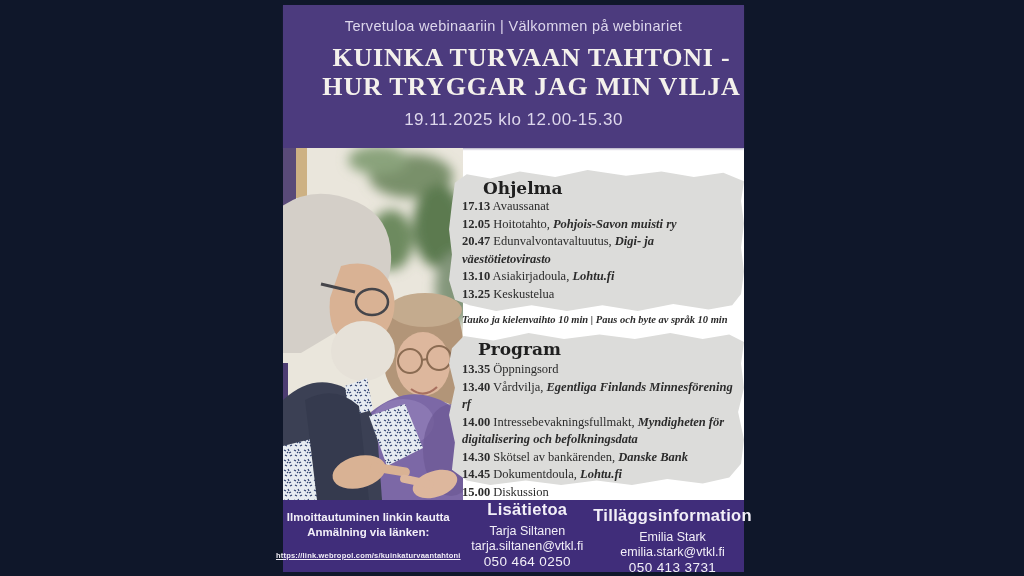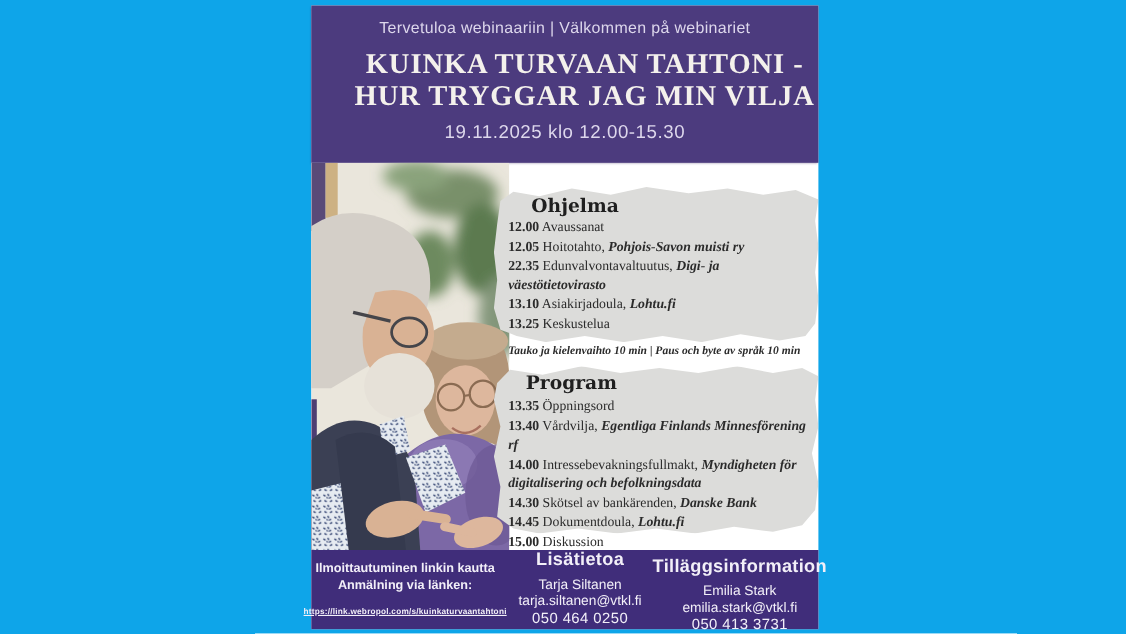--- a/index.html
+++ b/index.html
@@ -1,16 +1,16 @@
 <!DOCTYPE html>
 <html><head>
 <meta charset="utf-8">
 <style>
   html,body{margin:0;padding:0;background:#ffffff;}
-  .canvas{position:relative;width:1024px;height:576px;background:#0ea5e9;overflow:hidden;
+  .canvas{position:relative;width:1024px;height:576px;background:#0f172a;overflow:hidden;
           font-family:"Liberation Sans",sans-serif;}
   .flyer{position:absolute;left:283px;top:5px;width:461px;height:567px;background:#ffffff;}
 
   
   .header{position:absolute;left:0;top:0;width:461px;height:143px;background:#4c3b7e;
           text-align:center;box-shadow:0 1px 2px rgba(60,45,100,.45);}
   .welcome{padding-top:13px;font-size:14.5px;font-weight:500;color:#ddd7ec;letter-spacing:.3px;}
   .title{margin-top:9px;font-family:"Liberation Serif",serif;font-weight:600;font-size:26px;
          line-height:29px;color:#f4f1ec;letter-spacing:.8px;padding-left:36px;}
   .date{margin-top:9px;font-size:17px;font-weight:500;color:#ddd7ec;letter-spacing:.5px;}
@@ -126,25 +126,25 @@
         <rect x="118" y="326" width="34" height="8" rx="4" fill="#ddb79d" transform="rotate(12 118 326)"></rect>
       </svg>
     </div>
 
     <div class="brush block1"></div>
     <div class="brush block2"></div>
 
     <div class="sec-heading oh-heading">Ohjelma</div>
     <div class="plist oh-list">
 
-        <div class="p-line"><span class="t">12.00</span> <span class="d">Avaussanat</span> </div>
+        <div class="p-line"><span class="t">17.13</span> <span class="d">Avaussanat</span> </div>
 
         <div class="p-line"><span class="t">12.05</span> <span class="d">Hoitotahto,</span> <span class="o">Pohjois-Savon muisti ry</span></div>
 
-        <div class="p-line"><span class="t">22.35</span> <span class="d">Edunvalvontavaltuutus,</span> <span class="o">Digi- ja väestötietovirasto</span></div>
+        <div class="p-line"><span class="t">20.47</span> <span class="d">Edunvalvontavaltuutus,</span> <span class="o">Digi- ja väestötietovirasto</span></div>
 
 
         <div class="p-line"><span class="t">13.10</span> <span class="d">Asiakirjadoula,</span> <span class="o">Lohtu.fi</span></div>
 
         <div class="p-line"><span class="t">13.25</span> <span class="d">Keskustelua</span> </div>
       </div>
 
     <div class="break-note">Tauko ja kielenvaihto 10 min | Paus och byte av språk 10 min</div>
 
     <div class="sec-heading pr-heading">Program</div>

